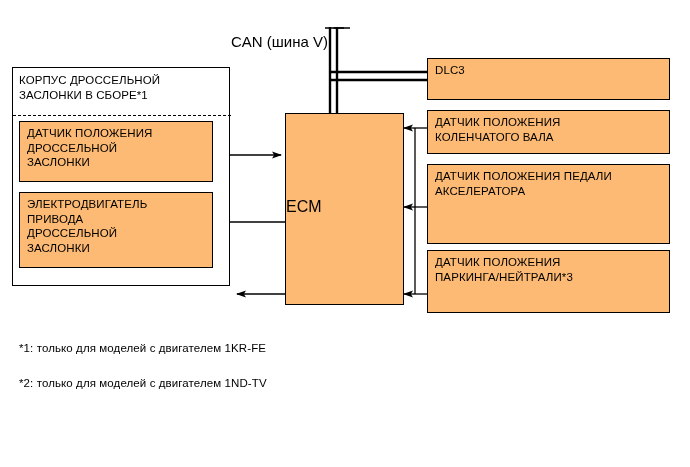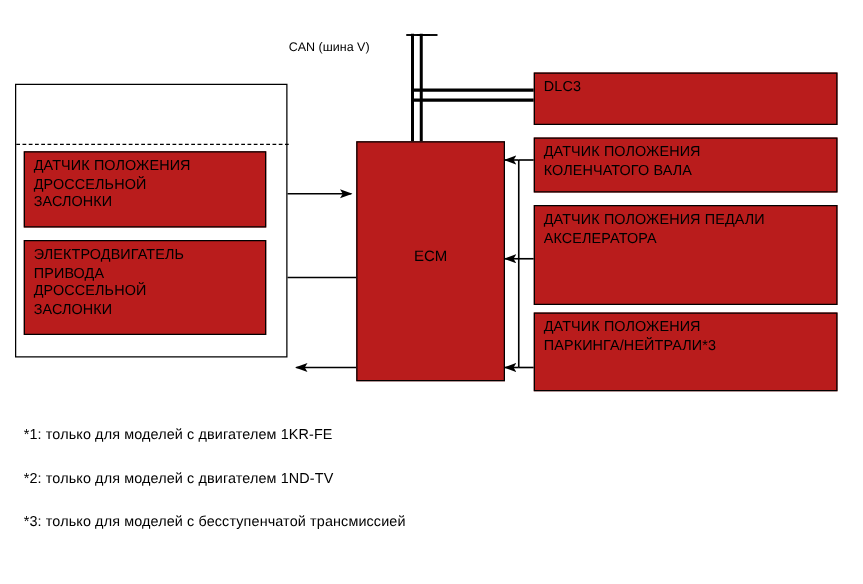--- a/index.html
+++ b/index.html
@@ -13,21 +13,21 @@
     height: 467px;
     background: #ffffff;
     font-family: "Liberation Sans", sans-serif;
     color: #000000;
     overflow: hidden;
   }
   .box {
     position: absolute;
     box-sizing: border-box;
     border: 1.6px solid #000000;
-    background: #b91c1c;
+    background: #fdba74;
   }
   .box-label {
     position: absolute;
     left: 7px;
     top: 4px;
     right: 4px;
     font-size: 11.5px;
     line-height: 14.5px;
     letter-spacing: 0.1px;
     white-space: pre-line;
@@ -38,28 +38,27 @@
     border: 1.4px solid #000000;
     background: #ffffff;
   }
   .dashed-sep {
     position: absolute;
     border-top: 1.4px dashed #000000;
     height: 0;
   }
   .ecm-label {
     position: absolute;
-    font-size: 12px;
-    text-align: center;
+    font-size: 16px;
     width: 100%;
     left: 0;
   }
   .can-label {
     position: absolute;
-    font-size: 10px;
+    font-size: 15px;
     white-space: nowrap;
   }
   .note {
     position: absolute;
     font-size: 11.5px;
     white-space: nowrap;
     letter-spacing: 0.1px;
   }
   .svg-layer {
     position: absolute;
@@ -115,20 +114,22 @@
       <line x1="427" y1="294" x2="415" y2="294" stroke="#000" stroke-width="1.3"></line>
       <line x1="415" y1="128" x2="404" y2="128" stroke="#000" stroke-width="1.3" marker-end="url(#arrow)"></line>
       <line x1="415" y1="207" x2="404" y2="207" stroke="#000" stroke-width="1.3" marker-end="url(#arrow)"></line>
       <line x1="415" y1="294" x2="404" y2="294" stroke="#000" stroke-width="1.3" marker-end="url(#arrow)"></line>
     </g>
   </svg>
 
   <div class="can-label" style="left:231px; top:33px;">CAN (шина V)</div>
 
   <div class="group-box" style="left:12px; top:67px; width:218px; height:219px;">
+    <div class="box-label" style="left:6px; top:5px;">КОРПУС ДРОССЕЛЬНОЙ
+ЗАСЛОНКИ В СБОРЕ*1</div>
     <div class="dashed-sep" style="left:0px; top:47px; width:218px;"></div>
   </div>
 
   <div class="box" style="left:19px; top:121px; width:194px; height:61px;">
     <div class="box-label">ДАТЧИК ПОЛОЖЕНИЯ
 ДРОССЕЛЬНОЙ
 ЗАСЛОНКИ</div>
   </div>
 
   <div class="box" style="left:19px; top:192px; width:194px; height:76px;padding-left:44px;">
@@ -157,15 +158,14 @@
 АКСЕЛЕРАТОРА</div>
   </div>
 
   <div class="box" style="left:427px; top:250px; width:243px; height:63px;">
     <div class="box-label">ДАТЧИК ПОЛОЖЕНИЯ
 ПАРКИНГА/НЕЙТРАЛИ*3</div>
   </div>
 
   <div class="note" style="left:19px; top:342px;text-align:center;">*1: только для моделей с двигателем 1KR-FE</div>
   <div class="note" style="left:19px; top:377px;">*2: только для моделей с двигателем 1ND-TV</div>
-  <div class="note" style="left:19px; top:412px;">*3: только для моделей с бесступенчатой трансмиссией</div>
 
 </div>
 
 </body></html>

